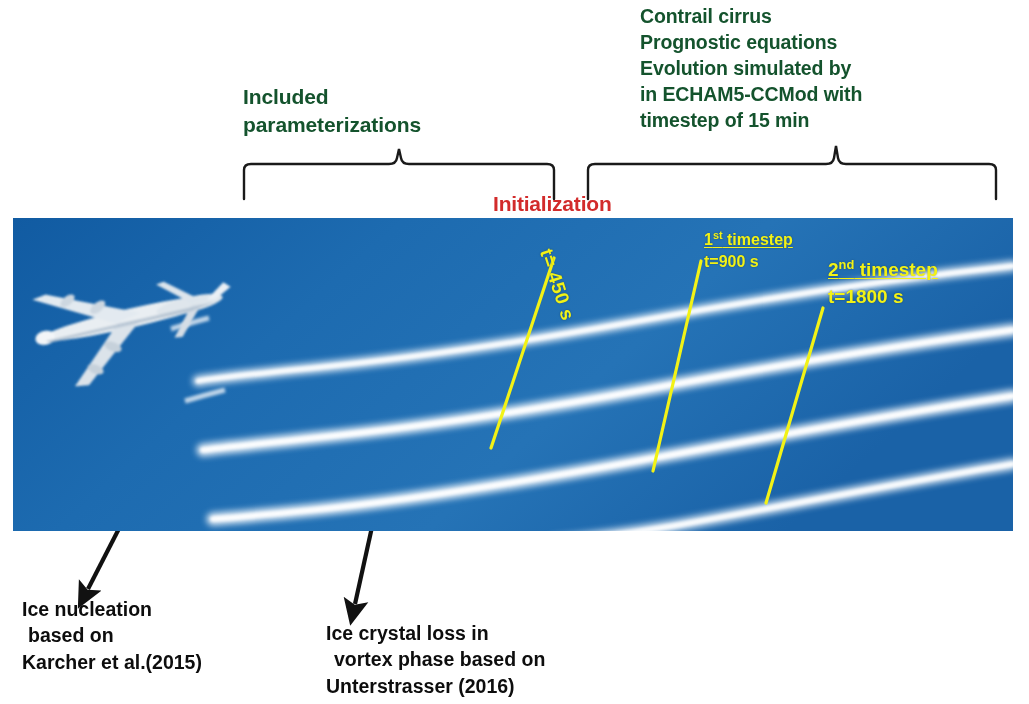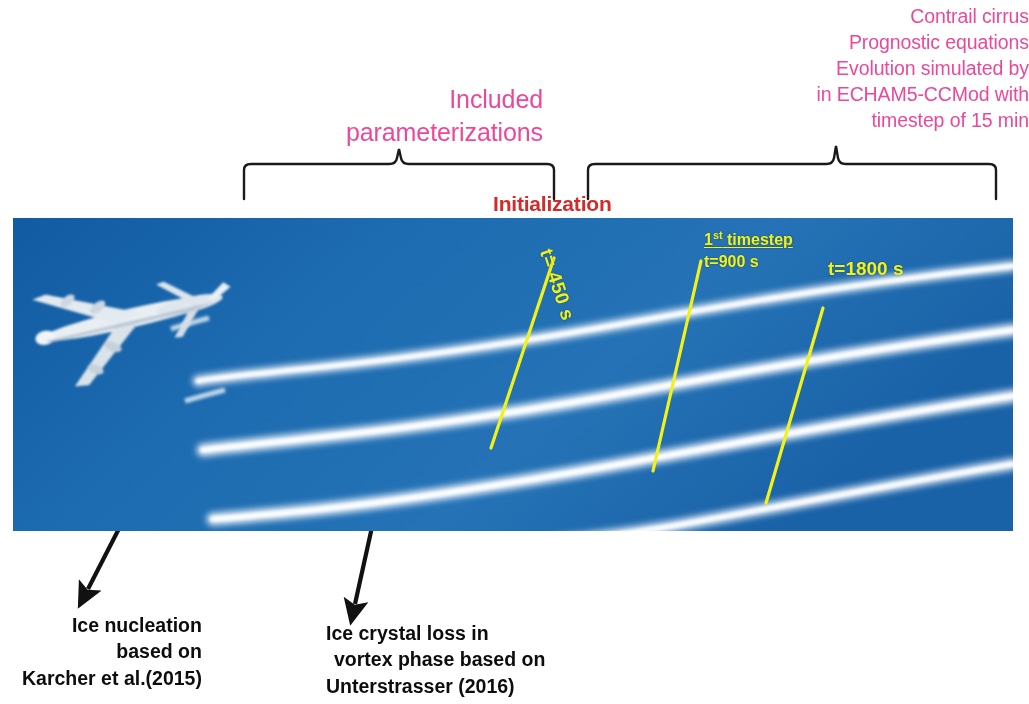--- a/index.html
+++ b/index.html
@@ -14,31 +14,31 @@
     position: relative;
     width: 1029px;
     height: 704px;
     background: #ffffff;
     overflow: hidden;
   }
 
   
   .heading {
     position: absolute;
-    text-align: right;
-    font-weight: normal;
-    color: #ec4899;
+    text-align: left;
+    font-weight: bold;
+    color: #14532d;
     line-height: 1.33;
     letter-spacing: -0.1px;
   }
   #heading-included {
     left: 243px;
     top: 83px;
     width: 300px;
-    font-size: 25px;
+    font-size: 21px;
   }
   #heading-contrail {
     left: 640px;
     top: 4px;
     width: 389px;
     font-size: 19.5px;
   }
   .heading .line { display: block; white-space: nowrap; }
 
   
@@ -111,21 +111,21 @@
 
   
   .caption {
     position: absolute;
     font-weight: bold;
     font-size: 19.5px;
     color: #0d0d0d;
     line-height: 1.35;
     white-space: nowrap;
   }
-  #caption-nucleation { left: 22px; top: 612px; text-align: right; }
+  #caption-nucleation { left: 22px; top: 596px; }
   #caption-vortex     { left: 302px; top: 620px; margin-left: 24px; }
   .caption .line { display: block; }
   #caption-nucleation .line:nth-child(2) { padding-left: 6px; }
   #caption-vortex .line:nth-child(2) { padding-left: 8px; }
 </style>
 </head>
 <body>
 
 <div id="figure">
 
@@ -262,20 +262,21 @@
   <div class="ylabel" id="label-t450">
     <span class="val">t= 450 s</span>
   </div>
 
   <div class="ylabel" id="label-ts1">
     <span class="head"><span>1</span><sup>st</sup><span> timestep</span></span>
     <span class="val">t=900 s</span>
   </div>
 
   <div class="ylabel" id="label-ts2">
+    <span class="head"><span>2</span><sup>nd</sup><span>  timestep</span></span>
     <span class="val">t=1800 s</span>
   </div>
 
   <div class="caption" id="caption-nucleation">
     <span class="line">Ice nucleation</span>
     <span class="line">based on</span>
     <span class="line">Karcher et al.(2015)</span>
   </div>
 
   <div class="caption" id="caption-vortex">

